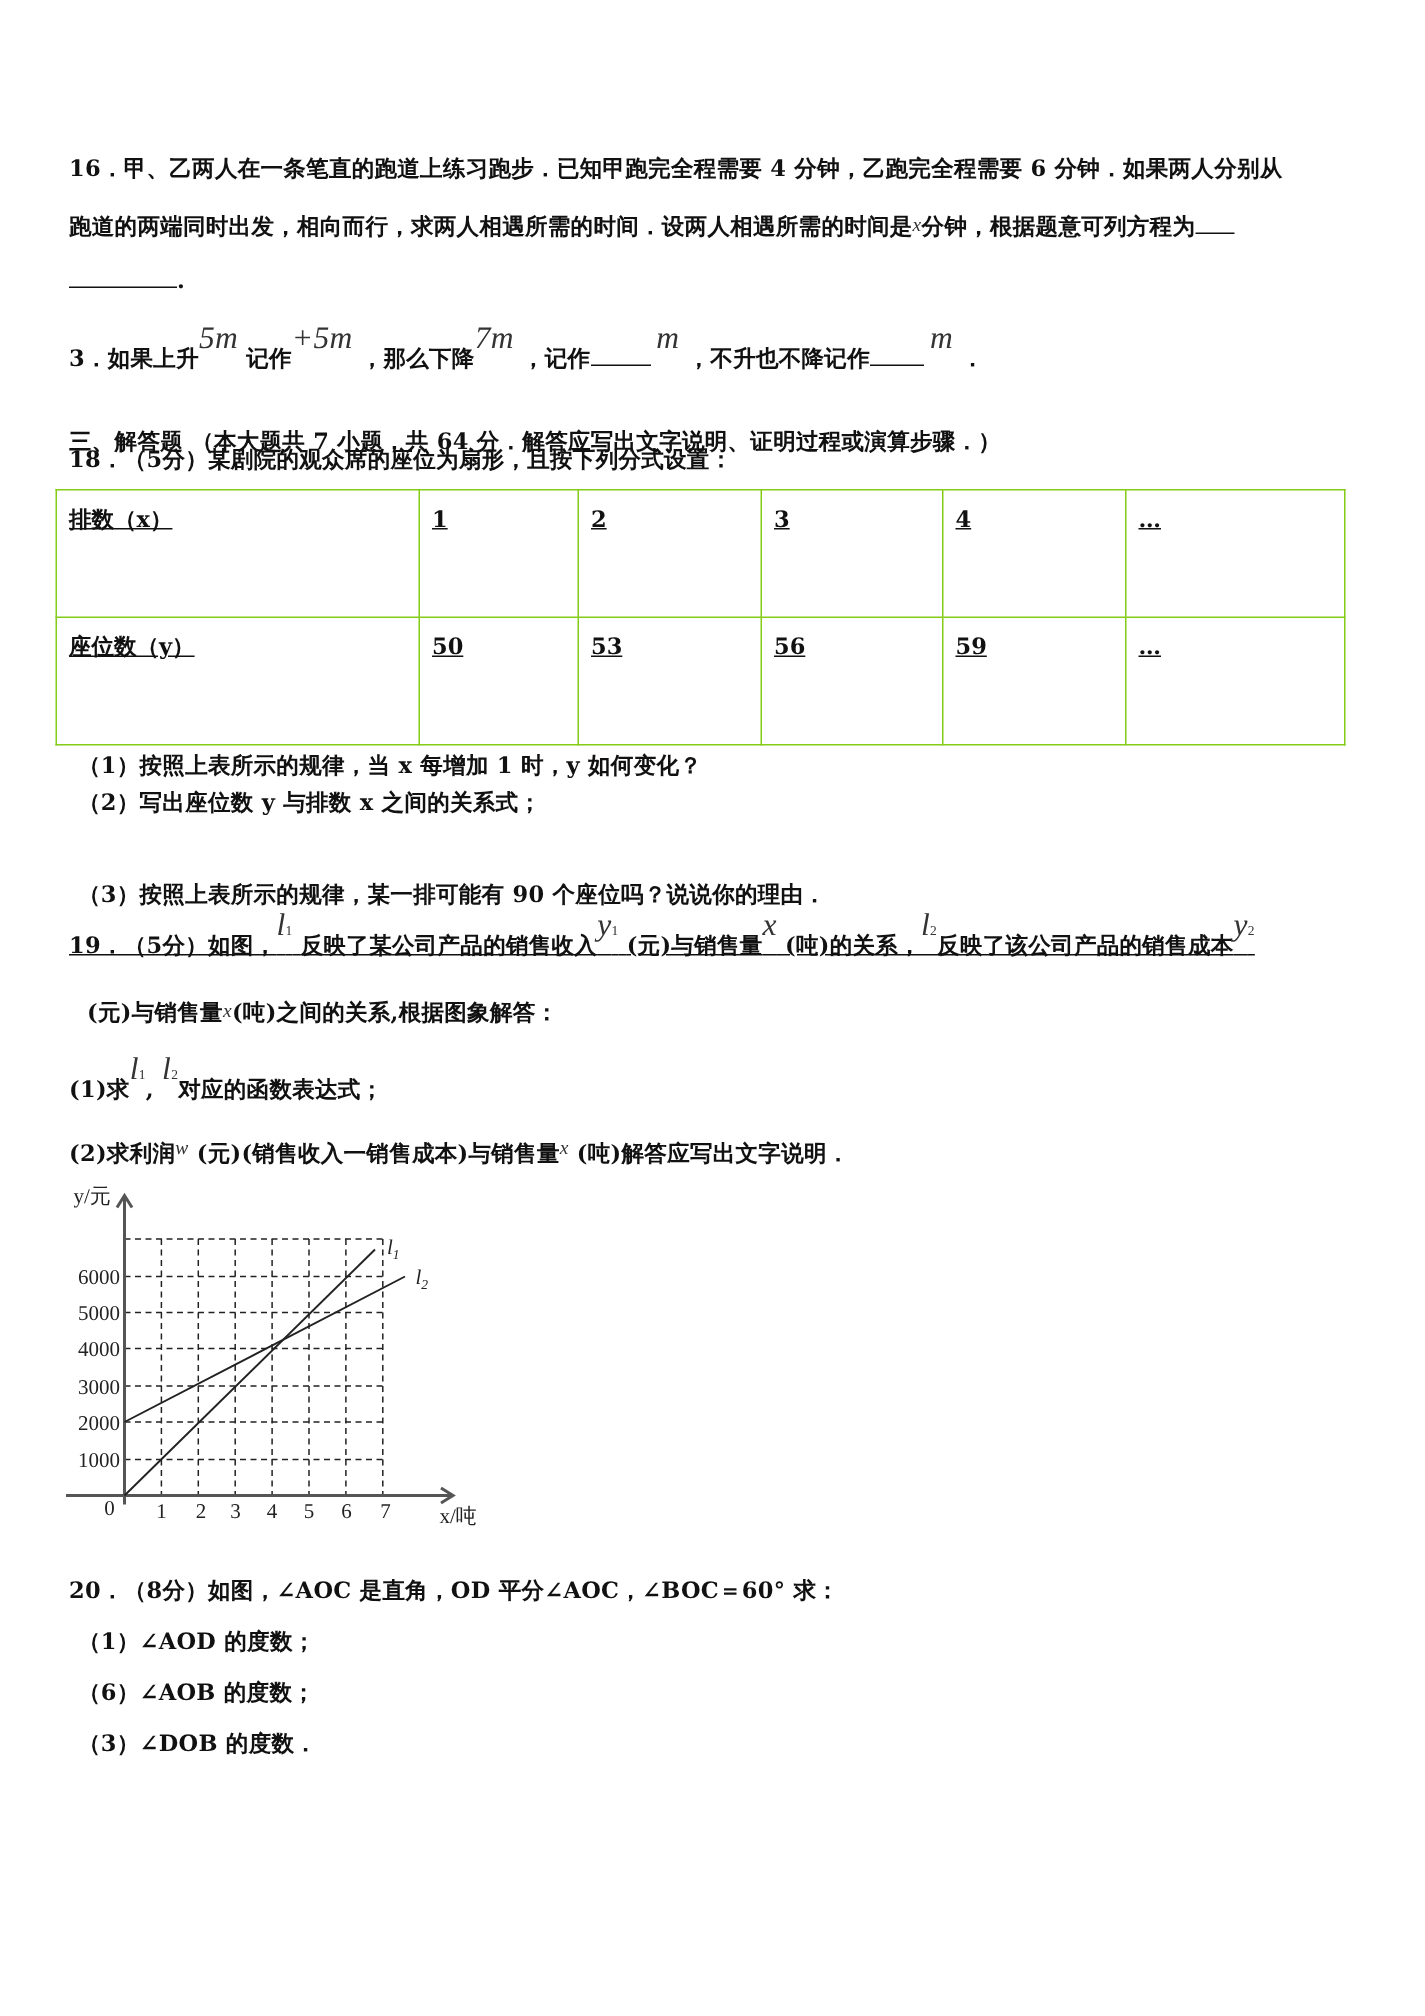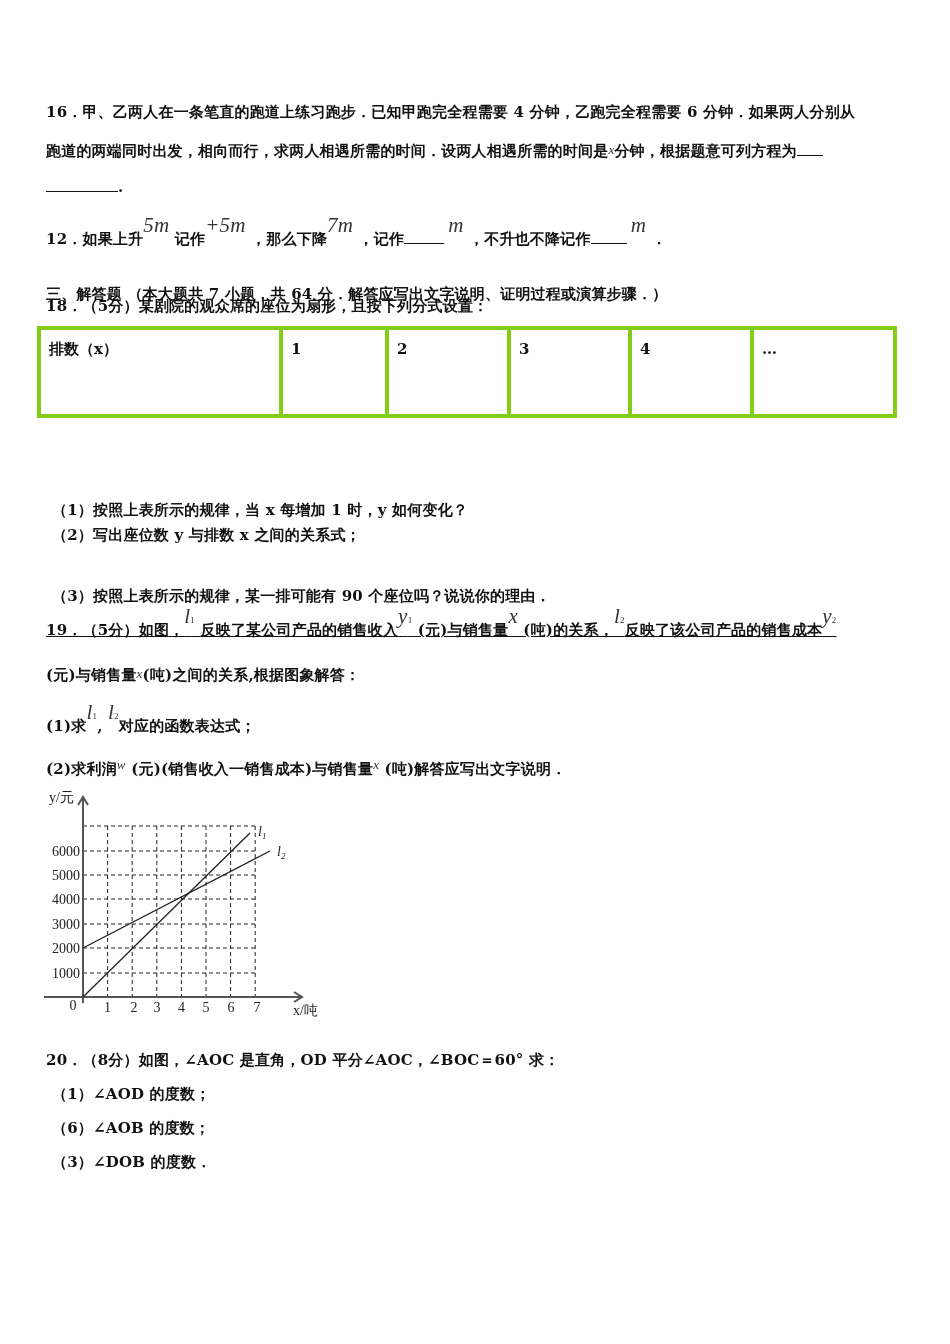--- a/index.html
+++ b/index.html
@@ -3,37 +3,37 @@
 <meta charset="utf-8">
 <style>
   html, body { margin:0; padding:0; background:#ffffff; }
   body { width:950px; height:1344px; position:relative; overflow:hidden;
          font-family:"DejaVu Serif","Liberation Serif",serif; color:#111; }
   .line { position:absolute; left:46px; font-size:15px; font-weight:bold; white-space:nowrap; letter-spacing:0.2px; }
   .sup { font-family:"Liberation Serif",serif; font-style:italic; font-weight:normal; font-size:21px; position:relative; top:-12px; color:#333; }
   .sub { font-size:9px; font-style:normal; }
   .blank { display:inline-block; border-bottom:1px solid #111; height:14px; vertical-align:baseline; }
   table.seats { position:absolute; left:37px; top:326px; width:860px; border-collapse:collapse; font-size:15px; font-weight:bold; }
-  table.seats td { border:4px solid #84cc16; vertical-align:top; padding:10px 5px 0 8px; height:74px; }
+  table.seats td { border:1px solid #84cc16; vertical-align:top; padding:10px 5px 0 8px; height:74px;text-decoration:underline; }
   .chart { position:absolute; left:40px; top:785px; width:300px; height:240px; }
   .chart svg { width:300px; height:240px; }
 </style>
 </head>
 <body>
 
 <div class="line" style="top:103px;"><span>16．甲、乙两人在一条笔直的跑道上练习跑步．已知甲跑完全程需要 4 分钟，乙跑完全程需要 6 分钟．如果两人分别从</span></div>
 <div class="line" style="top:141px;">
   <span>跑道的两端同时出发，相向而行，求两人相遇所需的时间．设两人相遇所需的时间是</span><span class="sup" style="top:-2px;font-size:13px;">x</span><span>分钟，根据题意可列方程为</span><span class="blank" style="width:26px;"></span>
 </div>
 <div class="line" style="top:177px;">
   <span class="blank" style="width:72px;"></span><span>.</span>
 </div>
 
 <div class="line" style="top:225px;">
-  <span>12．如果上升</span><span class="sup">5m</span>
+  <span>3．如果上升</span><span class="sup">5m</span>
   <span>记作</span><span class="sup">+5m</span>
   <span>，那么下降</span><span class="sup">7m</span>
   <span>，记作</span><span class="blank" style="width:40px;"></span><span class="sup" style="margin-left:4px;">m</span>
   <span>，不升也不降记作</span><span class="blank" style="width:36px;"></span><span class="sup" style="margin-left:4px;">m</span>
   <span>．</span>
 </div>
 
 <div class="line" style="top:285px;">三、解答题 （本大题共 7 小题，共 64 分．解答应写出文字说明、证明过程或演算步骤．）</div>
 
 <div class="line" style="top:297px;">18．（5分）某剧院的观众席的座位为扇形，且按下列分式设置：</div>
@@ -48,33 +48,41 @@
   </colgroup>
   <tbody>
       <tr>
     <td>排数（x）</td>
     <td>1</td>
     <td>2</td>
     <td>3</td>
     <td>4</td>
     <td>…</td>
   </tr>
+  <tr>
+    <td>座位数（y）</td>
+    <td>50</td>
+    <td>53</td>
+    <td>56</td>
+    <td>59</td>
+    <td>…</td>
+  </tr>
 </tbody>
   </table>
 <div class="line" style="top:501px;left:52px;">（1）按照上表所示的规律，当 x 每增加 1 时，y 如何变化？</div>
 <div class="line" style="top:526px;left:52px;">（2）写出座位数 y 与排数 x 之间的关系式；</div>
 <div class="line" style="top:587px;left:52px;">（3）按照上表所示的规律，某一排可能有 90 个座位吗？说说你的理由．</div>
 
 <div class="line" style="top:616px;text-decoration:underline;">
   <span>19．（5分）如图，</span><span class="sup">l</span><span class="sup sub">1</span>
   <span>反映了某公司产品的销售收入</span><span class="sup">y</span><span class="sup sub">1</span>
   <span>(元)与销售量</span><span class="sup">x</span>
   <span>(吨)的关系，</span><span class="sup">l</span><span class="sup sub">2</span><span>反映了该公司产品的销售成本</span><span class="sup">y</span><span class="sup sub">2</span>
 </div>
-<div class="line" style="top:666px;">
+<div class="line" style="top:666px;margin-left:12px;">
   <span>(元)与销售量</span><span class="sup" style="top:-2px;font-size:13px;">x</span><span>(吨)之间的关系,根据图象解答：</span>
 </div>
 <div class="line" style="top:712px;">
   <span>(1)求</span><span class="sup">l</span><span class="sup sub">1</span>, <span class="sup">l</span><span class="sup sub">2</span><span>对应的函数表达式；</span>
 </div>
 <div class="line" style="top:760px;">
   <span>(2)求利润</span><span class="sup" style="top:-5px;font-size:13px;">w</span>
   <span>(元)(销售收入一销售成本)与销售量</span><span class="sup" style="top:-5px;font-size:13px;">x</span>
   <span>(吨)解答应写出文字说明．</span>
 </div>

